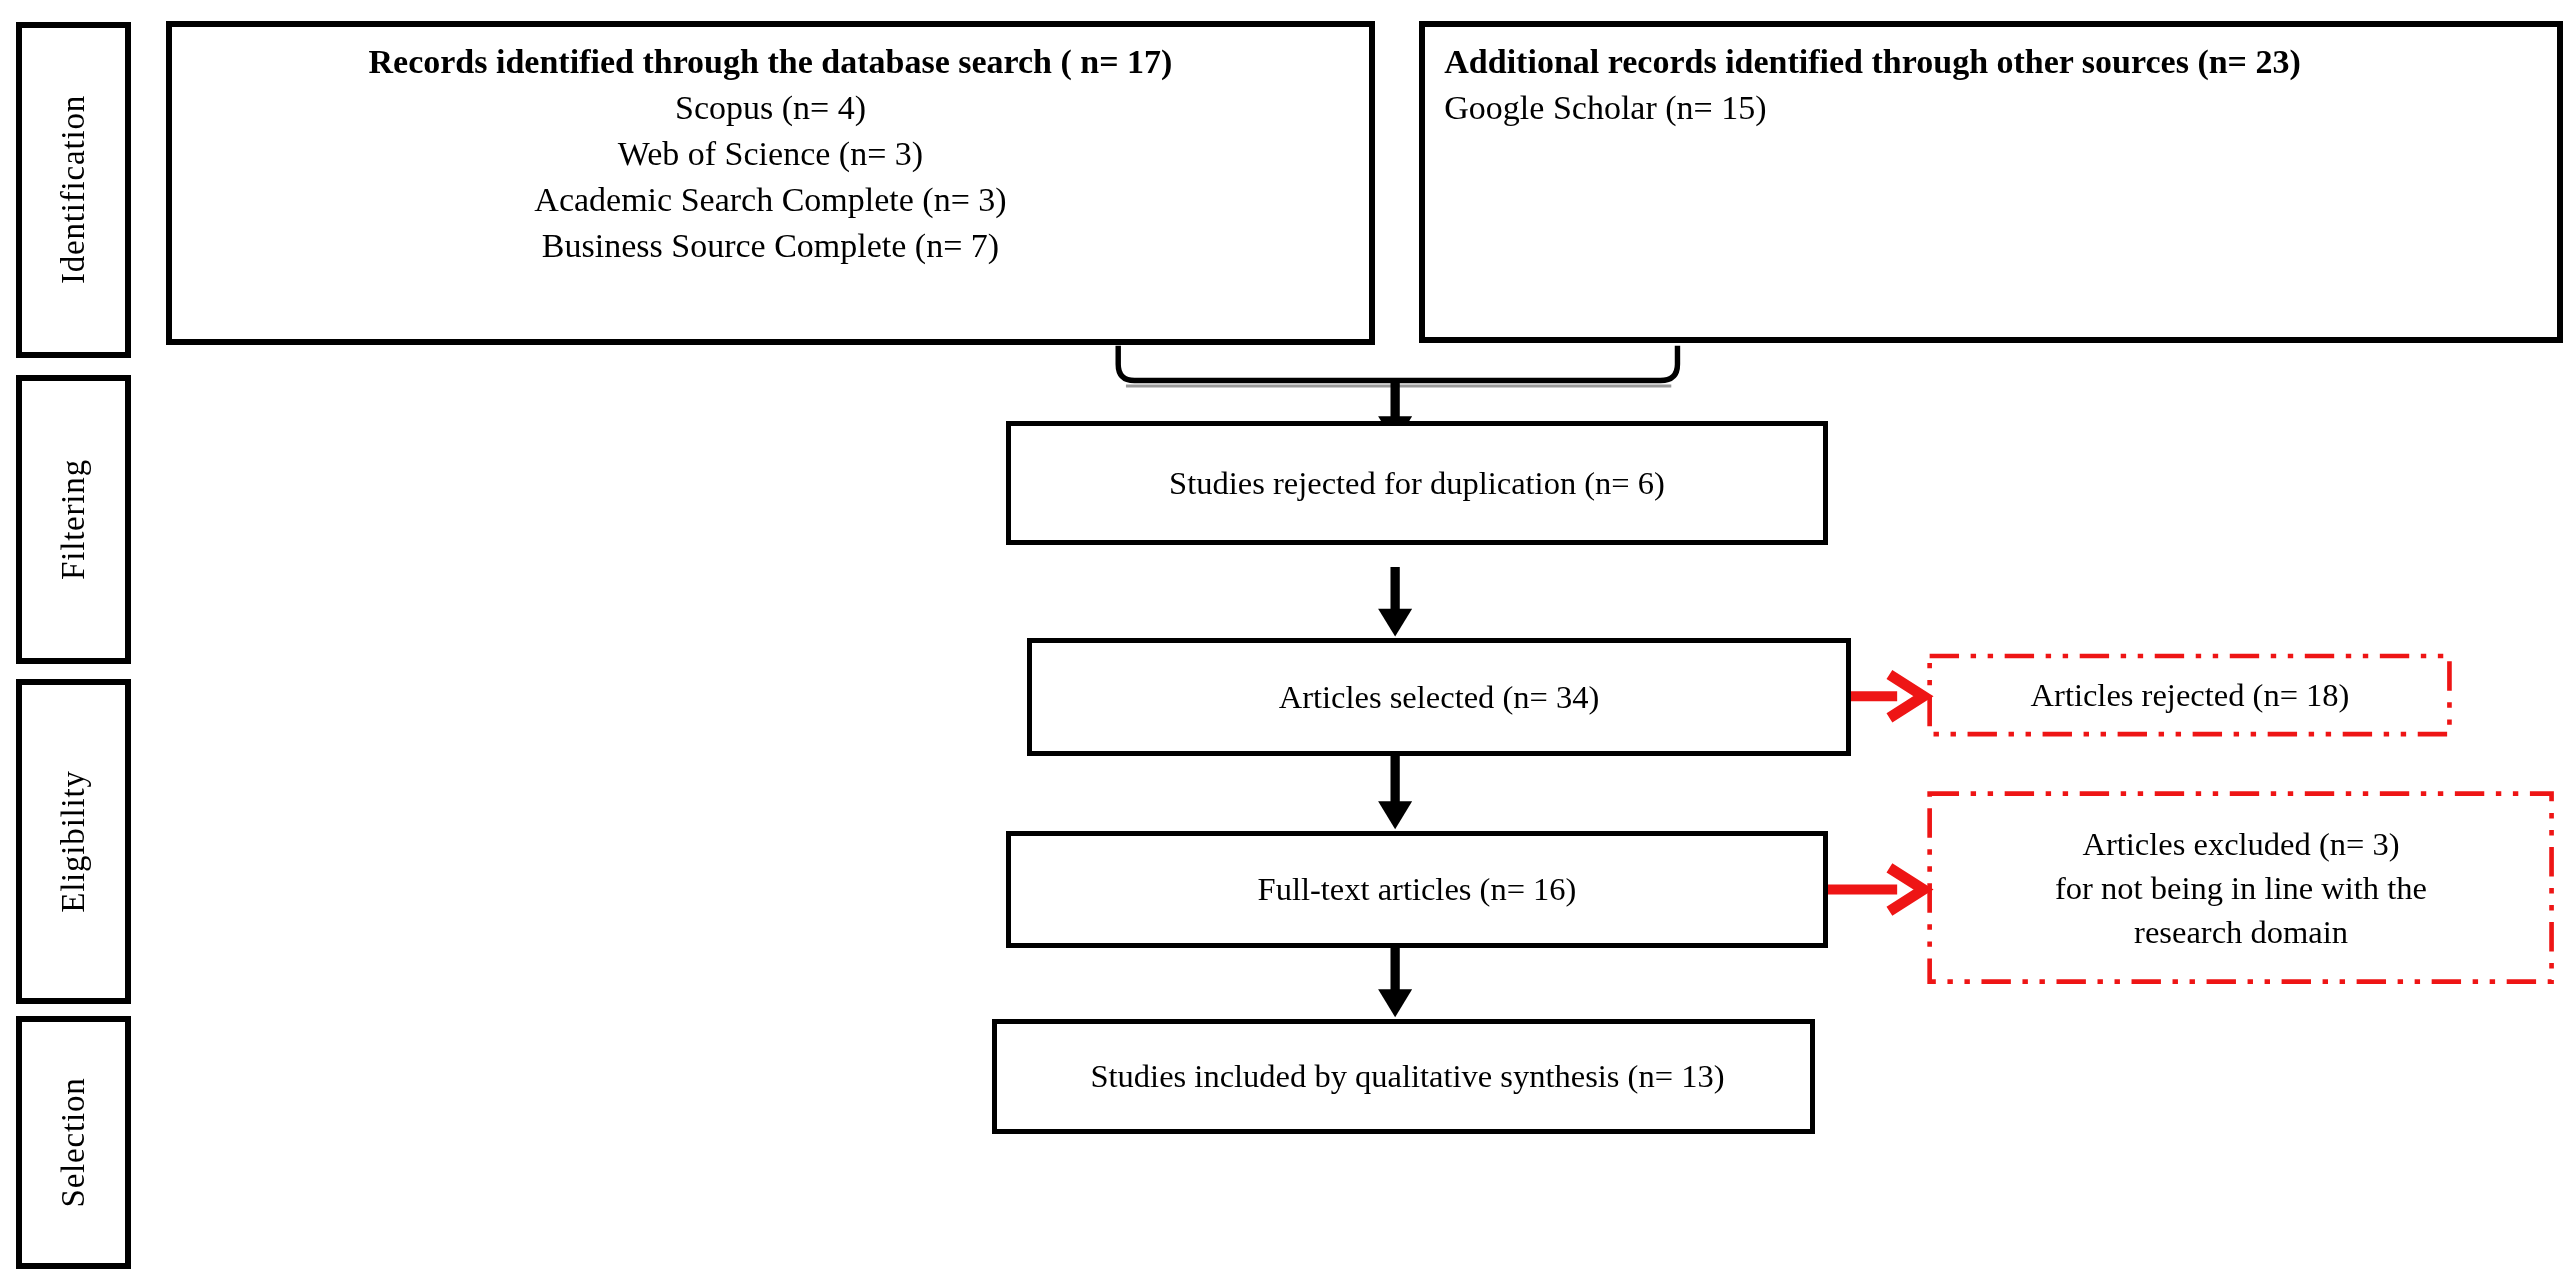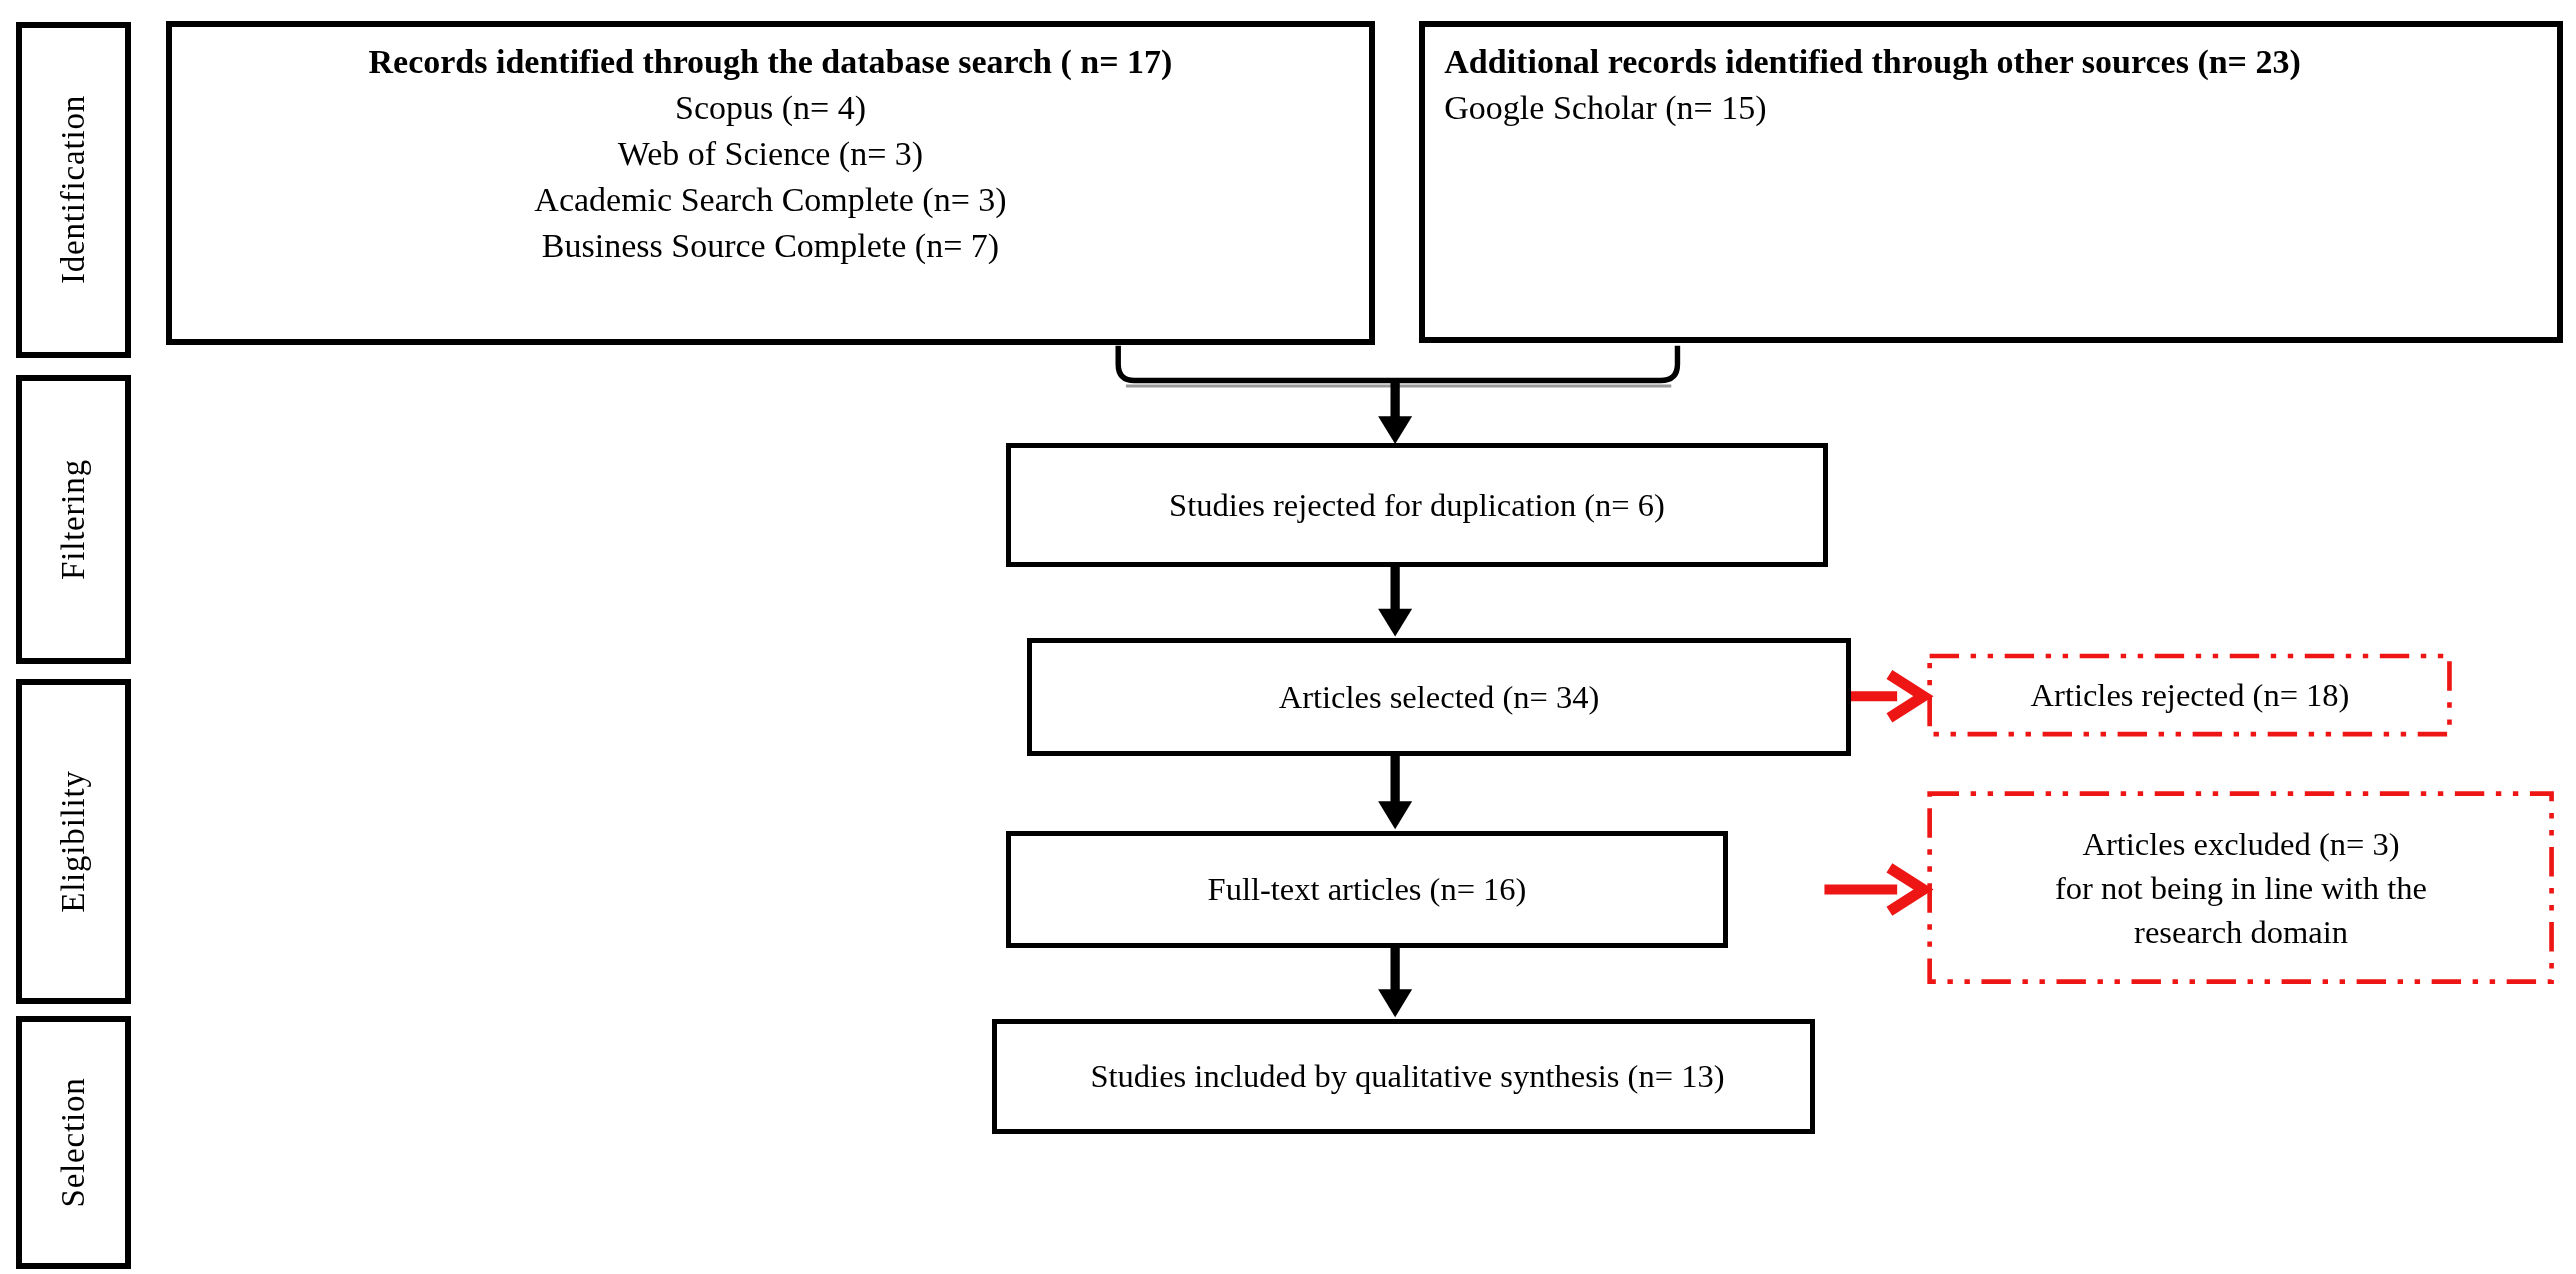--- a/index.html
+++ b/index.html
@@ -94,27 +94,27 @@
     <div>Web of Science (n= 3)</div>
     <div>Academic Search Complete (n= 3)</div>
     <div>Business Source Complete (n= 7)</div>
   </div>
 
   <div class="box source-box" style="left:1419px;top:21px;width:1144px;height:322px;">
     <div class="source-title">Additional records identified through other sources (n= 23)</div>
     <div>Google Scholar (n= 15)</div>
   </div>
 
-  <div class="box flow-box" style="left:1006px;top:443px;width:822px;height:124px;">
+  <div class="box flow-box" style="left:1006px;top:421px;width:822px;height:124px;">
     <span>Studies rejected for duplication (n= 6)</span>
   </div>
   <div class="box flow-box" style="left:1006px;top:638px;width:824px;height:118px;margin-left:21px;">
     <span>Articles selected (n= 34)</span>
   </div>
-  <div class="box flow-box" style="left:1006px;top:831px;width:722px;height:117px;">
+  <div class="box flow-box" style="left:1006px;top:831px;width:822px;height:117px;">
     <span>Full-text articles (n= 16)</span>
   </div>
   <div class="box flow-box" style="left:992px;top:1019px;width:823px;height:115px;padding-left:8px;">
     <span>Studies included by qualitative synthesis (n= 13)</span>
   </div>
 
   <div class="red-text" style="left:1930px;top:656px;width:520px;height:78px;">
     <span>Articles rejected (n= 18)</span>
   </div>
   <div class="red-text" style="left:1930px;top:794px;width:622px;height:188px;">

